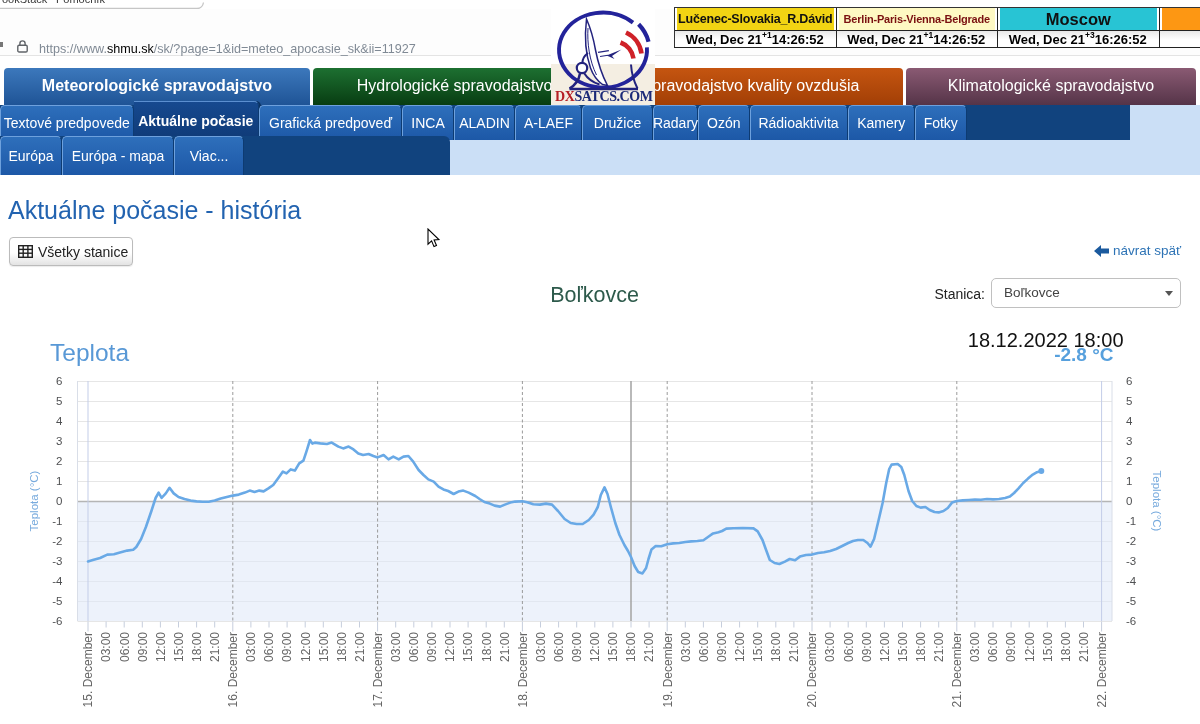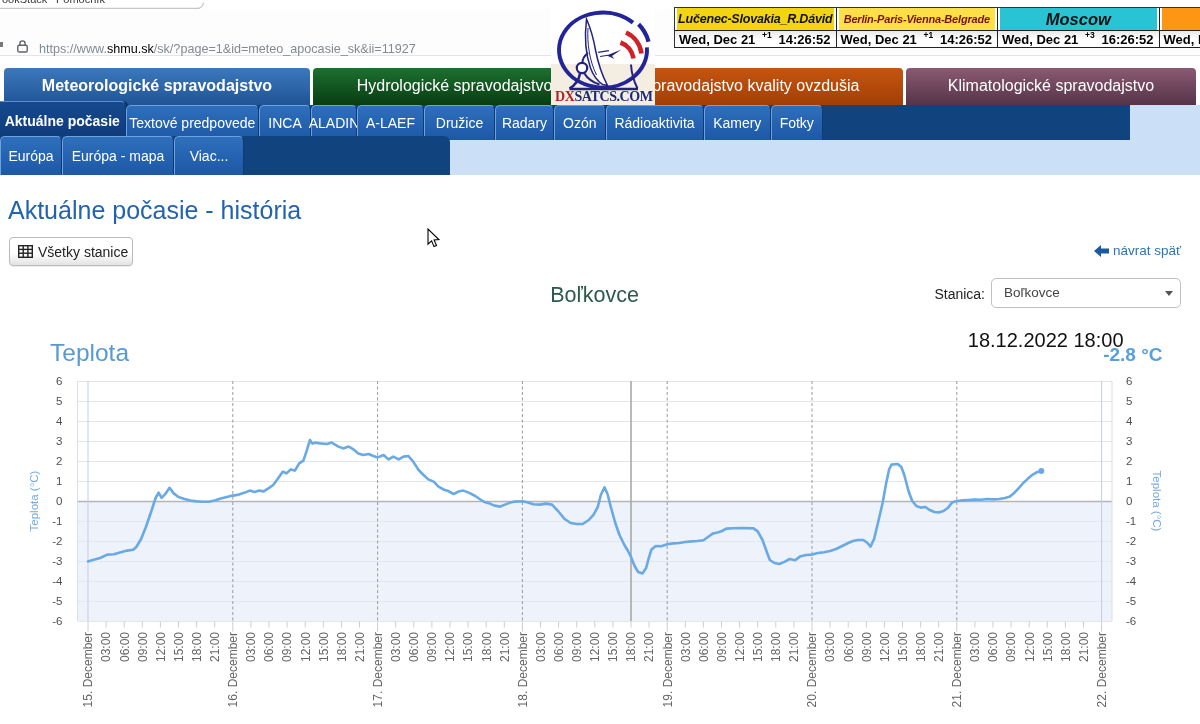--- a/index.html
+++ b/index.html
@@ -9,22 +9,22 @@
 #fragments{position:absolute;left:0;top:0;width:300px;height:4px;overflow:hidden;color:#3a3a3a;font-size:11px}
 #fragments span{position:absolute;top:-7.5px}
 #tabline{position:absolute;left:0;top:0}
 #urlbar{position:absolute;left:0;top:9px;width:1200px;height:47px;background:#fdfdfd;border-bottom:1px solid #e4e4e4}
 #url{position:absolute;left:39px;top:33px;font-size:12.6px;color:#808a95}
 #url b{color:#000;font-weight:normal}
 
 #clock{position:absolute;left:674px;top:7px;height:41px;display:flex;border-top:1.5px solid #333;border-bottom:1.5px solid #222;background:#fff}
 .ck{width:161.5px;border-left:1px solid #222;display:flex;flex-direction:column}
 .ck:first-child{border-left:1.5px solid #333}
-.ckh{height:29px;font-style:italic;font-weight:bold;text-align:center;color:#111;border-bottom:1px solid #222;display:flex;align-items:center;justify-content:center;box-shadow:inset 2px 0 0 #fff,inset -2px 0 0 #fff;white-space:nowrap;overflow:hidden}
-.ckt{height:20px;background:linear-gradient(#e8e8e8,#ffffff 55%);font-weight:bold;font-size:13px;color:#000;display:flex;align-items:center;justify-content:space-between;padding:0 5px 0 4px;white-space:nowrap;overflow:hidden}
+.ckh{height:29px;font-weight:bold;text-align:center;color:#111;border-bottom:1px solid #222;display:flex;align-items:center;justify-content:center;box-shadow:inset 2px 0 0 #fff,inset -2px 0 0 #fff;white-space:nowrap;overflow:hidden}
+.ckt{height:20px;background:linear-gradient(#e8e8e8,#ffffff 55%);font-weight:bold;font-size:13px;color:#000;display:flex;align-items:center;justify-content:center;padding:0 5px 0 4px;white-space:nowrap;overflow:hidden}
 .ckt sup{font-size:8.5px;font-weight:bold;transform:translateY(-4px)}
 
 .nav1{position:absolute;top:67.8px;height:36.9px;border-radius:4px 4px 0 0;color:#fff;font-size:16px;display:flex;align-items:center;justify-content:center}
 
 #navpanel{position:absolute;left:0;top:104.7px;width:1200px;height:70.3px;background:#cbdff6}
 #row2{position:absolute;left:0;top:0;width:1130px;height:35.8px;background:#11437e;display:flex}
 #row3{position:absolute;left:0;top:31.2px;width:449.5px;height:39.1px;background:#11437e;display:flex;border-radius:0 6px 0 0}
 .t{position:relative;height:100%;background:linear-gradient(#2e6fbb,#1d58a7);border-left:1px solid #6ea1dd;border-top:1px solid #6ea1dd;border-right:1px solid #0d3b72;border-radius:5px 5px 0 0;color:#fff;font-size:14px;display:flex;align-items:center;justify-content:center;white-space:nowrap}
 .t.act{top:-3.8px;height:calc(100% + 3.8px);background:linear-gradient(#16498f,#0f3a77);font-weight:bold;border-left:none;border-top:1px solid #5b8fd0;border-radius:0 5px 0 0;box-shadow:2px 0 0 #0a3263}
 #row3 .t{align-items:center}
@@ -32,21 +32,21 @@
 h1{position:absolute;left:8px;top:196px;font-size:25px;font-weight:normal;color:#2263b0;letter-spacing:0}
 #btn{position:absolute;left:9px;top:237px;width:124px;height:29px;border:1px solid #bbb;border-radius:4px;background:linear-gradient(#ffffff,#ffffff 55%,#e3e3e3);box-shadow:0 1px 1px rgba(0,0,0,.08);display:flex;align-items:center;padding-left:8px;font-size:14px;color:#222;white-space:nowrap}
 #btn svg{margin-right:5px}
 #navrat{position:absolute;left:1094px;top:243px;display:flex;align-items:center;font-size:13.5px;color:#2d73b5}
 #navrat svg{margin-right:4px}
 #bolkovce{position:absolute;left:0;top:283px;width:1189px;text-align:center;font-size:21.5px;font-weight:normal;color:#2d5a4b}
 #stanica{position:absolute;left:870px;top:286px;width:115px;text-align:right;font-size:14px;color:#222}
 #select{position:absolute;left:991px;top:277.5px;width:190px;height:30px;border:1px solid #c0c0c0;border-radius:5px;background:#fff;font-size:13.5px;color:#444;display:flex;align-items:center;padding-left:12px}
 #caret{position:absolute;left:1164.5px;top:291px;width:0;height:0;border-left:4.5px solid transparent;border-right:4.5px solid transparent;border-top:5.5px solid #555}
 #dt{position:absolute;left:925px;top:329px;width:198.5px;text-align:right;font-size:20px;color:#111}
-#temp{position:absolute;left:964px;top:344px;width:198.5px;text-align:right;font-size:19px;font-weight:bold;color:#57a0dd}
+#temp{position:absolute;left:915px;top:344px;width:198.5px;text-align:right;font-size:19px;font-weight:bold;color:#57a0dd}
 #tepl{position:absolute;left:50px;top:339px;font-size:24.5px;color:#5898d6}
 </style></head>
 <body>
 <div id="fragments">
     <span style="left:2px">ookStack</span>
     <span style="left:56px">Pomocník</span>
   </div>
 <svg id="tabline" width="220" height="12">
     <path d="M0,8.5 H197 Q202.5,8.5 203.5,2.5" fill="none" stroke="#c6c6c6" stroke-width="1.3"></path>
   </svg>
@@ -57,45 +57,46 @@
  </svg>
  <div style="position:absolute;left:0;top:33px;width:2.5px;height:5px;background:#777"></div>
  <div id="url">https://www.<b>shmu.sk</b>/sk/?page=1&amp;id=meteo_apocasie_sk&amp;ii=11927</div>
 </div>
 <div id="clock">
  <div class="ck">
       <div class="ckh" style="background:#f2d413;font-size:12.5px;letter-spacing:-.2px">Lučenec-Slovakia_R.Dávid</div>
   <div class="ckt">Wed, Dec 21<sup>+1</sup><span>14:26:52</span></div>
     </div>
  <div class="ck">
-      <div class="ckh" style="background:#fde047;font-size:11px;color:#7a1010;letter-spacing:-.2px">Berlin-Paris-Vienna-Belgrade</div>
+      <div class="ckh" style="background:#fef9c3;font-size:11px;color:#7a1010;letter-spacing:-.2px">Berlin-Paris-Vienna-Belgrade</div>
   <div class="ckt">Wed, Dec 21<sup>+1</sup><span>14:26:52</span></div>
     </div>
  <div class="ck">
       <div class="ckh" style="background:#28c4d4;font-size:16.5px">Moscow</div>
   <div class="ckt">Wed, Dec 21<sup>+3</sup><span>16:26:52</span></div>
     </div>
  <div class="ck">
       <div class="ckh" style="background:#fd9713;font-size:13px"></div>
   <div class="ckt">Wed, Dec 21</div>
     </div>
 </div>
 <div class="nav1" style="left:4px;width:306px;background:linear-gradient(#3c78bc,#1f5496);font-weight:bold">Meteorologické spravodajstvo</div>
 <div class="nav1" style="left:313px;width:310px;background:linear-gradient(#1d7031,#083d12);padding-right:27px">Hydrologické spravodajstvo</div>
 <div class="nav1" style="left:626px;width:277px;background:linear-gradient(#c55510,#a23f06);padding-right:28px">Spravodajstvo kvality ovzdušia</div>
 <div class="nav1" style="left:906px;width:290px;background:linear-gradient(#8a5a73,#553448)">Klimatologické spravodajstvo</div>
 <div id="navpanel">
  <div id="row2">
+      <div class="t" style="width:133.5px">Textové predpovede</div>
       <div class="t act" style="width:125.5px">Aktuálne počasie</div>
-      <div class="t" style="width:133.5px">Textové predpovede</div>
+      <div class="t" style="width:143px">Grafická predpoveď</div>
       <div class="t" style="width:52px">INCA</div>
-      <div class="t" style="width:46px">ALADIN</div>
+      <div class="t" style="width:61px">ALADIN</div>
       <div class="t" style="width:67px">A-LAEF</div>
       <div class="t" style="width:71px">Družice</div>
-      <div class="t" style="width:59px">Radary</div>
+      <div class="t" style="width:45px">Radary</div>
       <div class="t" style="width:51.5px">Ozón</div>
       <div class="t" style="width:98px">Rádioaktivita</div>
       <div class="t" style="width:67.5px">Kamery</div>
       <div class="t" style="width:51.5px">Fotky</div>
     </div>
  <div id="row3">
       <div class="t" style="width:62px">Európa</div>
       <div class="t" style="width:112px">Európa - mapa</div>
       <div class="t" style="width:70px">Viac...</div>
     </div>

